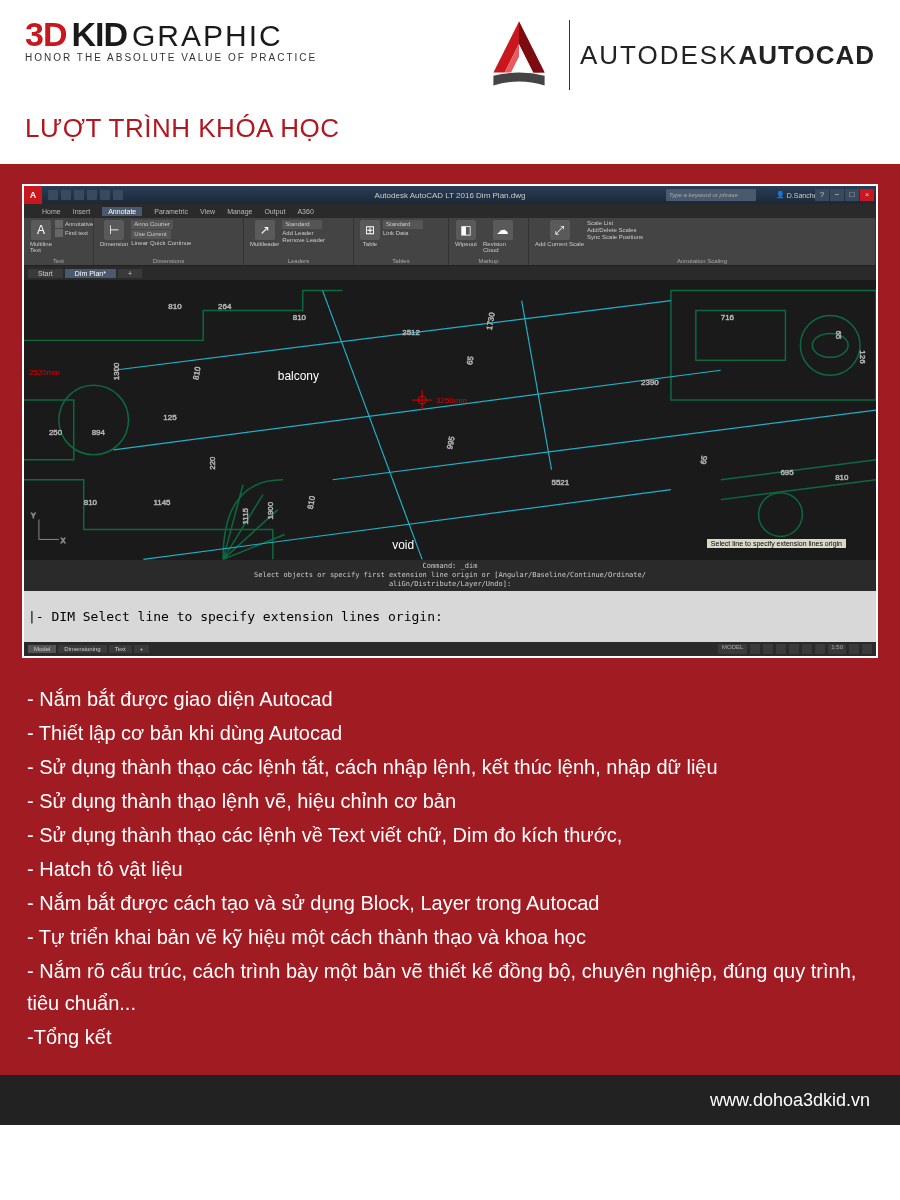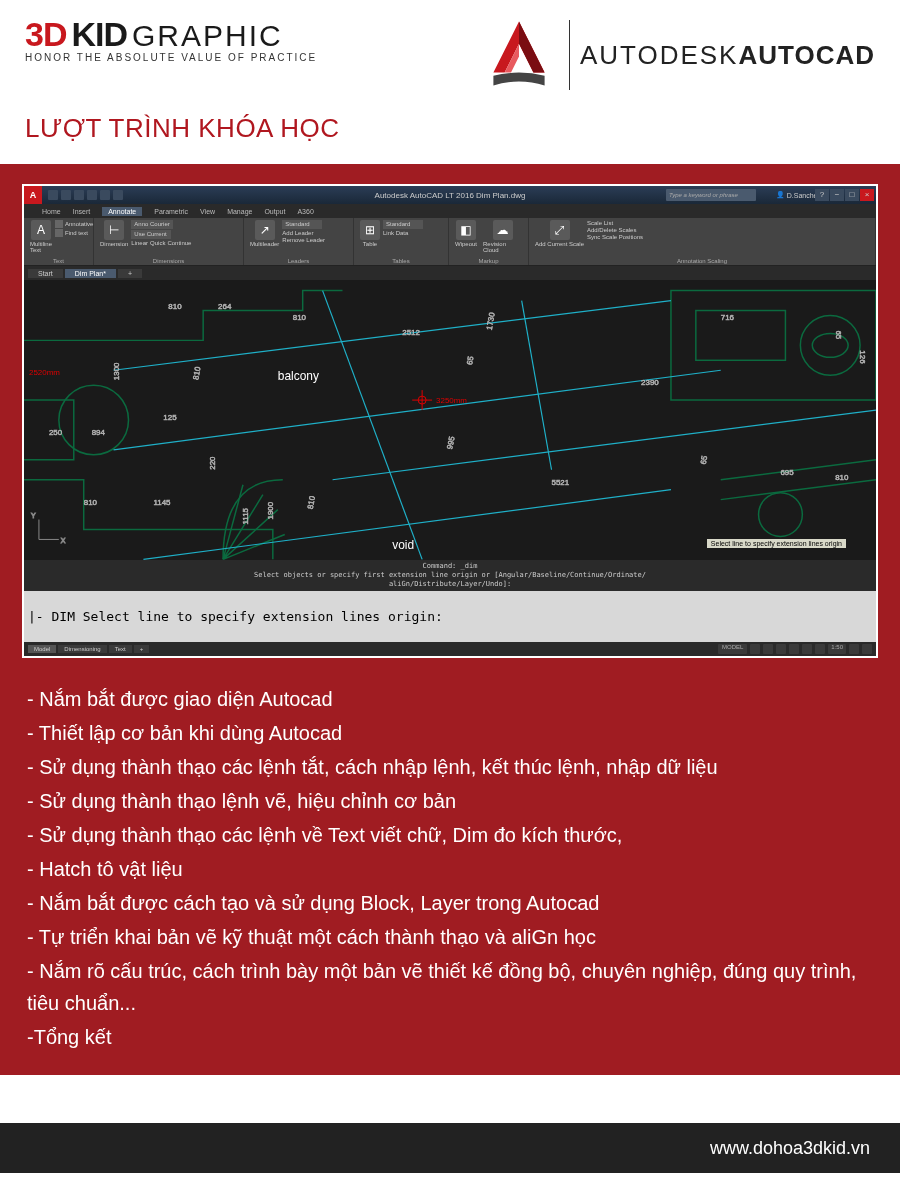--- a/index.html
+++ b/index.html
@@ -70,21 +70,21 @@
 .acad-status-left span { background: #3a3a3a; padding: 1px 6px; }
 .acad-status-left .active { background: #555; }
 .acad-status-right { display: flex; gap: 3px; align-items: center; color: #aaa; }
 .acad-status-right span { width: 10px; height: 10px; background: #3a3a3a; border-radius: 1px; }
 
 
 .course-list { margin-top: 25px; color: #fff; font-size: 20px; line-height: 1.6; padding: 0 5px; }
 .course-list div { margin-bottom: 2px; }
 
 
-.footer { height: 50px; background: #222; color: #fff; display: flex; align-items: center; justify-content: flex-end; padding: 0 30px; font-size: 18px; margin-top: 48px; }
+.footer { height: 50px; background: #222; color: #fff; display: flex; align-items: center; justify-content: flex-end; padding: 0 30px; font-size: 18px; }
 </style>
 </head>
 <body>
 
 <div class="header">
   <div class="logo-left">
     <div class="logo-3dkid">
       <span class="logo-3d">3D</span>
         <span class="logo-kid">KID</span>
       <span class="logo-graphic">GRAPHIC</span>
@@ -367,21 +367,21 @@
   </div>
 
   <div class="course-list">
     <div>- Nắm bắt được giao diện Autocad</div>
     <div>- Thiết lập cơ bản khi dùng Autocad</div>
     <div>- Sử dụng thành thạo các lệnh tắt, cách nhập lệnh, kết thúc lệnh, nhập dữ liệu</div>
     <div>- Sử dụng thành thạo lệnh vẽ, hiệu chỉnh cơ bản</div>
     <div>- Sử dụng thành thạo các lệnh về Text viết chữ, Dim đo kích thước,</div>
     <div>- Hatch tô vật liệu</div>
     <div>- Nắm bắt được cách tạo và sử dụng Block, Layer trong Autocad</div>
-    <div>- Tự triển khai bản vẽ kỹ thuật một cách thành thạo và aliGn học</div>
+    <div>- Tự triển khai bản vẽ kỹ hiệu một cách thành thạo và khoa học</div>
     <div>- Nắm rõ cấu trúc, cách trình bày một bản vẽ thiết kế đồng bộ, chuyên nghiệp, đúng quy trình, tiêu chuẩn...</div>
     <div>-Tổng kết</div>
   </div>
 </div>
 
 <div class="footer">
   <span>www.dohoa3dkid.vn</span>
 </div>
 
 </body></html>

